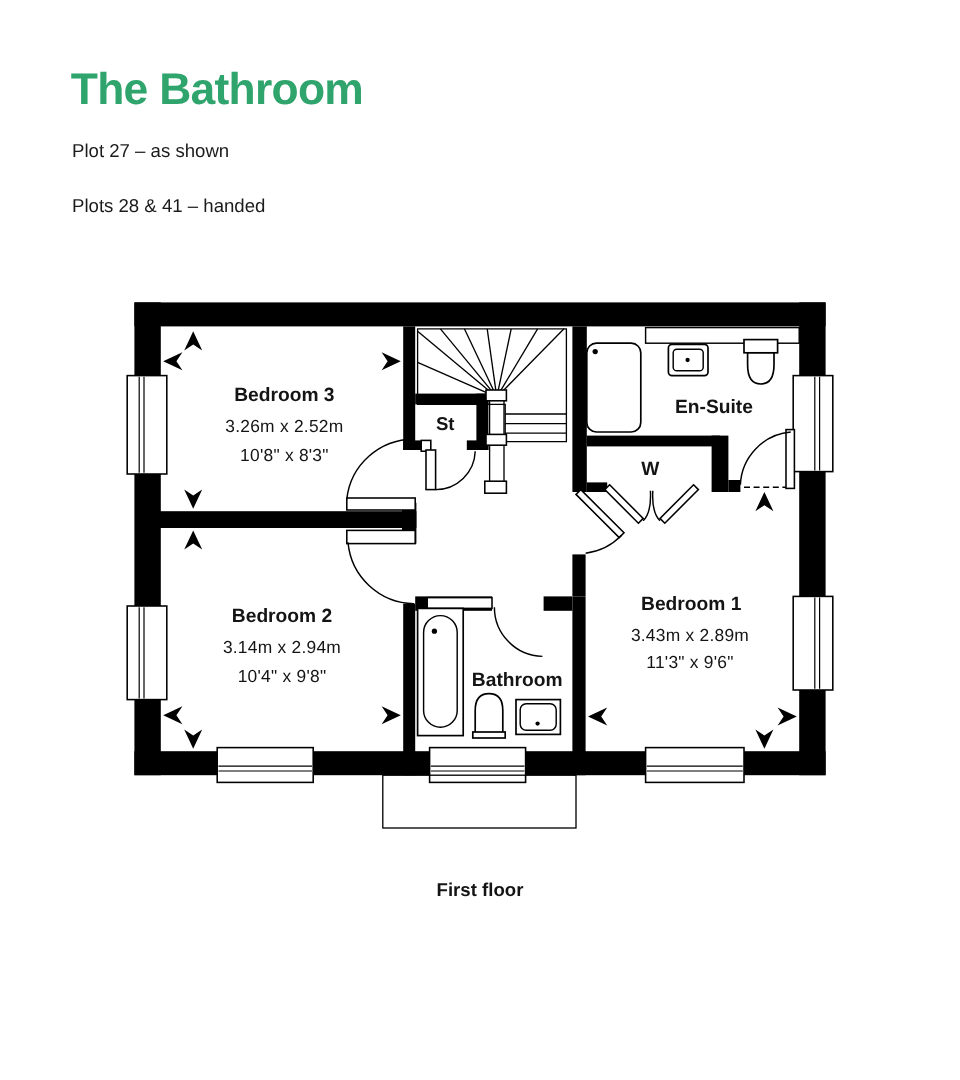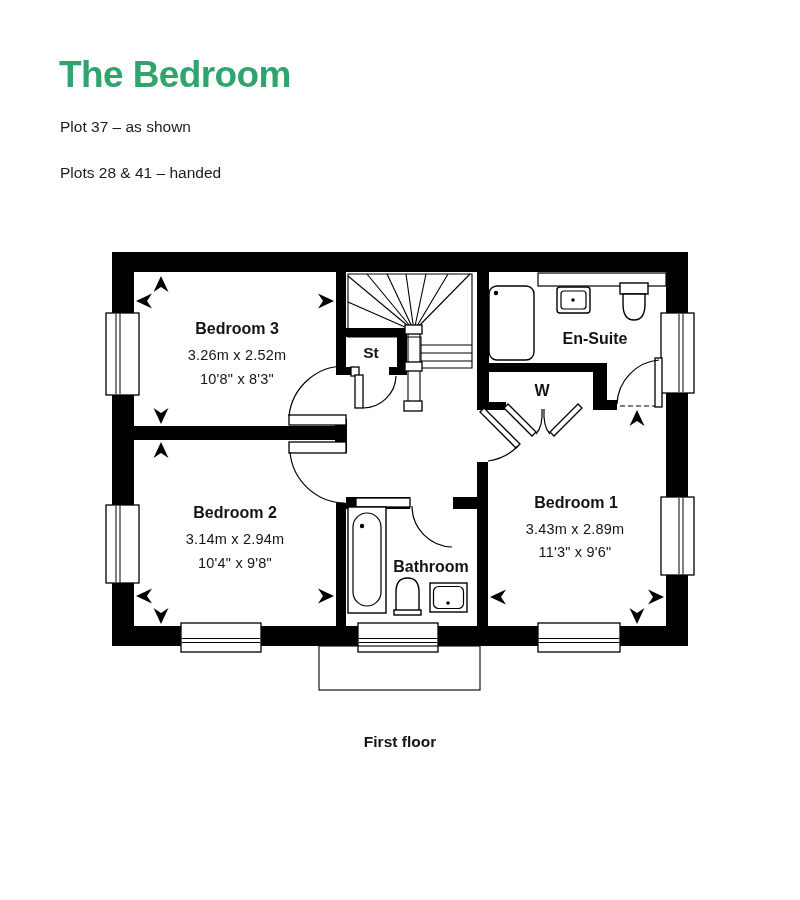--- a/index.html
+++ b/index.html
@@ -35,22 +35,22 @@
   .arc{fill:none;stroke:var(--color-line);stroke-width:1.2;}
   .dash{fill:none;stroke:var(--color-line);stroke-width:1.2;stroke-dasharray:5 3;}
   .fx{fill:#ffffff;stroke:var(--color-line);stroke-width:1.4;}
   .fxt{fill:none;stroke:var(--color-line);stroke-width:1.2;}
   .dot{fill:var(--color-line);}
   .arrow{fill:var(--color-line);stroke:none;}
 </style>
 </head>
 <body>
 
-<h1 class="hdr-title">The Bedroom</h1>
-<p class="hdr-sub line1">Plot 37 – as shown</p>
+<h1 class="hdr-title">The Bathroom</h1>
+<p class="hdr-sub line1">Plot 27 – as shown</p>
 <p class="hdr-sub line2">Plots 28 &amp; 41 – handed</p>
 
 <svg class="plan" width="800" height="900" viewBox="0 0 800 900">
 
   <g>
     <rect class="wall" x="112" y="252" width="576" height="20"></rect>
     <rect class="wall" x="112" y="626" width="576" height="20"></rect>
     <rect class="wall" x="112" y="252" width="22" height="394"></rect>
     <rect class="wall" x="666" y="252" width="22" height="394"></rect>
   </g>

